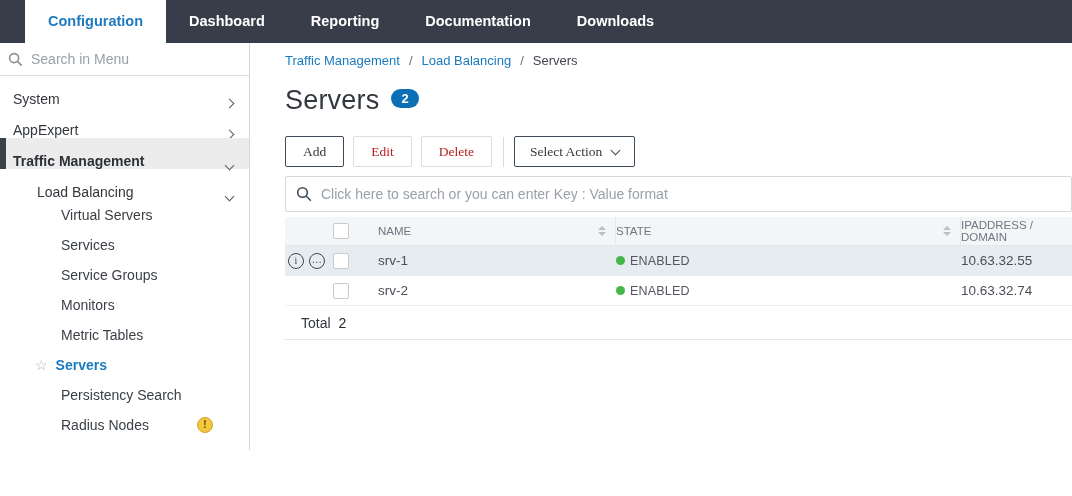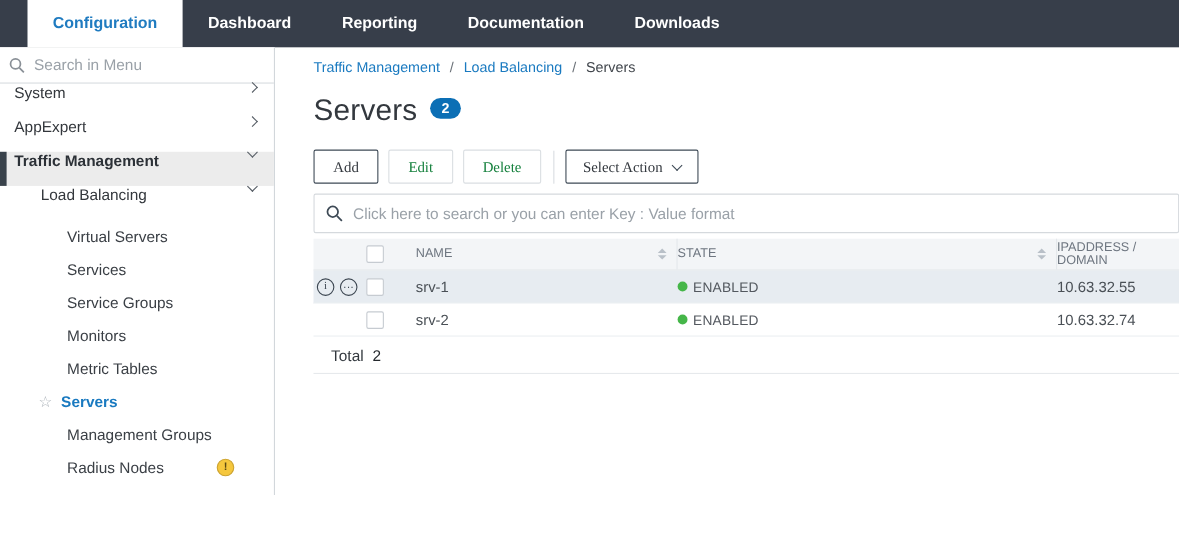--- a/index.html
+++ b/index.html
@@ -19,21 +19,21 @@
   .navtab.active { background:#fff; color:#1f7bc0; }
 
   
   .bodywrap { display:flex; height:407px;gap:19px; }
 
   
   .sidebar { width:250px; border-right:1px solid #d2d7db; background:#fff; flex:none; }
   .menusearch { height:33px; display:flex; align-items:center; padding:0 10px 0 8px; border-bottom:1px solid #d8dcdf; }
   .menusearch input { border:none; outline:none; flex:1; font-size:14px; color:#444; margin-left:8px; font-family:"Liberation Sans",sans-serif; }
   .menusearch input::placeholder { color:#9aa1a8; }
-  .snav-item { height:31px; display:flex; align-items:flex-start; padding:0 16px 0 13px; font-size:14px; color:#33373c; cursor:pointer; position:relative; }
+  .snav-item { height:31px; display:flex; align-items:flex-end; padding:0 16px 0 13px; font-size:14px; color:#33373c; cursor:pointer; position:relative; }
   .snav-item .lbl { flex:1; }
   .snav-item.active { background:#ececec; font-weight:700; color:#2c3137; }
   .snav-item.active::before { content:""; position:absolute; left:0; top:0; bottom:0; width:6px; background:#39424b; }
   .snav-item.level2 { padding-left:37px; }
   .snav-sub { height:30px; display:flex; align-items:center; padding-left:61px; font-size:14px; color:#3a3f45; cursor:pointer; position:relative; }
   .snav-sub.selected { color:#1a7ac0; font-weight:700; padding-left:35px; }
   .snav-sub .star { color:#a9b0b7; font-size:14px; margin-right:8px; font-weight:400; }
   .warnicon { position:absolute; right:36px; width:16px; height:16px; border-radius:50%; background:#f5c73d; border:1px solid #cda32f; color:#5b4a12; font-size:10px; font-weight:700; text-align:center; line-height:14px; }
   .chev { display:inline-block; width:7px; height:7px; border-right:1.6px solid #555c64; border-bottom:1.6px solid #555c64; flex:none; }
   .chev.right { transform:rotate(-45deg); }
@@ -43,21 +43,21 @@
   .main { flex:1; overflow:hidden; padding-left:16px; }
   .breadcrumb { margin-top:10px; font-size:13px; color:#41464c; display:flex; gap:9px; align-items:center; }
   .breadcrumb .bc-link { color:#1a7ac0; cursor:pointer; }
   .breadcrumb .sep { color:#6a7077; }
   .titlerow { margin-top:17px; display:flex; align-items:center; }
   .pagetitle { font-size:27px; font-weight:400; color:#33383e; letter-spacing:.2px; }
   .countbadge { margin-left:12px; background:#0c6fb5; color:#fff; font-size:13px; font-weight:700; border-radius:11px; padding:2px 10px; position:relative; top:-2px; }
 
   .toolbar { margin-top:20px; display:flex; align-items:center; }
   .btn { height:31px; padding:0 17px; background:#fff; border:1px solid #3e4a56; border-radius:2px; font-size:13.5px; color:#33383e; cursor:pointer; margin-right:9px; font-family:Liberation Serif, serif; }
-  .btn.disabled { border-color:#dadee2; color:#15803d; cursor:default; }
+  .btn.disabled { border-color:#dadee2; color:#b91c1c; cursor:default; }
   .tb-div { width:1px; height:30px; background:#d9dde1; margin:0 10px 0 2px; }
   .btn.select-action { display:flex; align-items:center; gap:10px; padding:0 15px; }
   .btn.select-action .chev { border-color:#3e4a56; }
 
   .searchbox { margin-top:9px; height:36px; border:1px solid #d5d9dd; border-radius:2px; display:flex; align-items:center; padding:0 10px; margin-right:0; }
   .searchbox input { border:none; outline:none; flex:1; margin-left:9px; font-size:14px; color:#1d4ed8; font-family:"Liberation Sans",sans-serif; }
   .searchbox input::placeholder { color:#9aa1a8; }
 
   
   .table { margin-top:5px; }
@@ -137,21 +137,21 @@
           <span>Monitors</span>
         </div>
       <div class="snav-sub">
           <span>Metric Tables</span>
         </div>
       <div class="snav-sub selected">
         <span class="star">☆</span>
         <span>Servers</span>
       </div>
       <div class="snav-sub">
-          <span>Management Groups</span>
+          <span>Persistency Search</span>
         </div>
       <div class="snav-sub">
         <span>Radius Nodes</span>
         <span class="warnicon">!</span>
       </div>
     </aside>
 
     <main class="main">
 
       <div class="breadcrumb">

